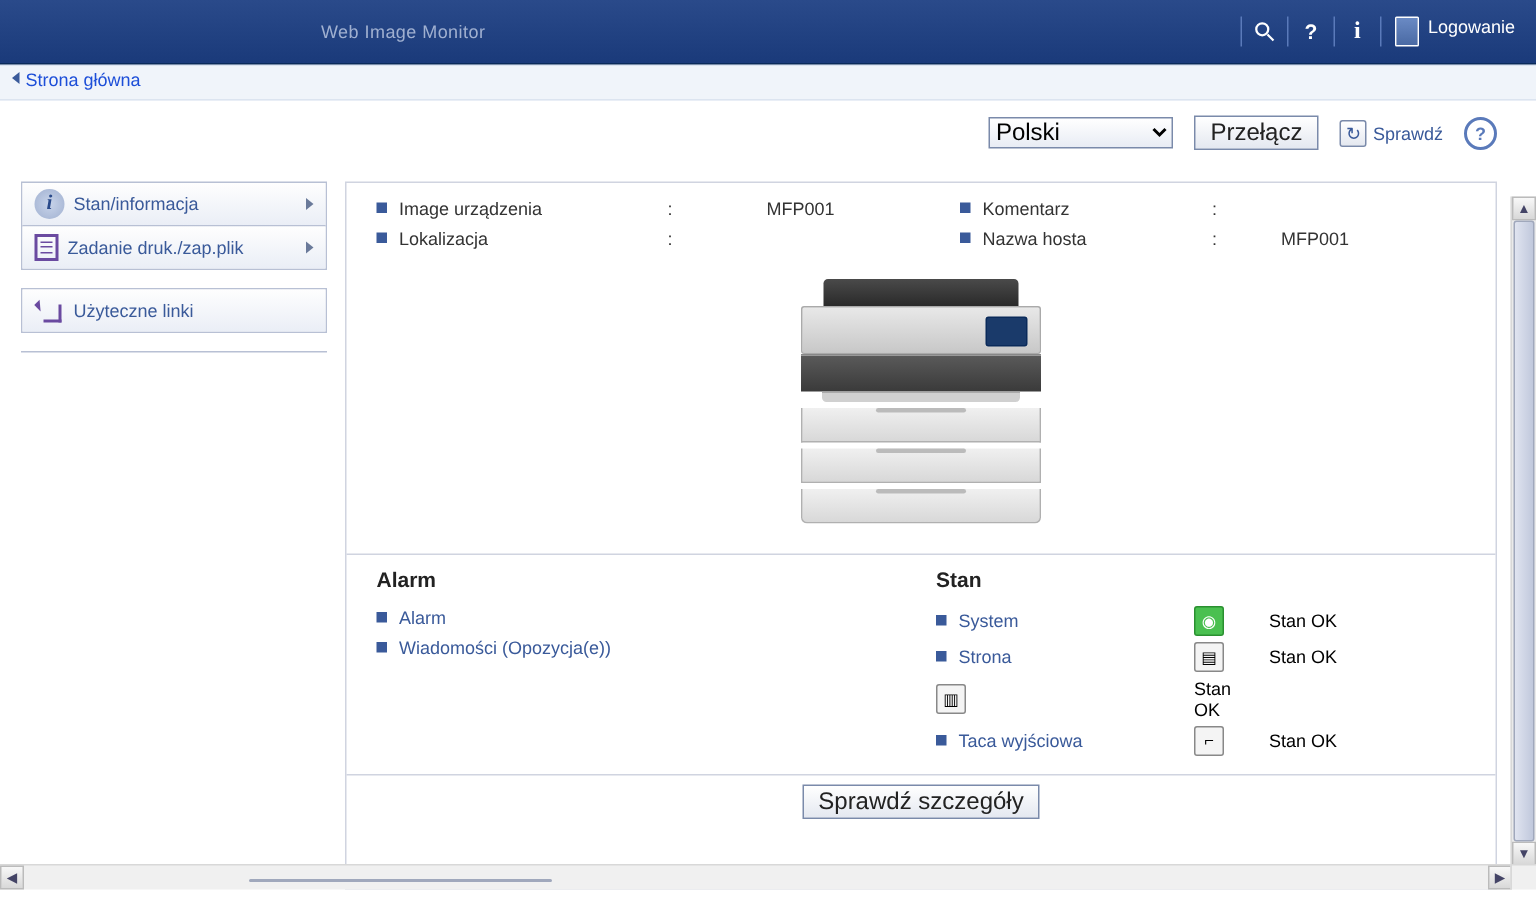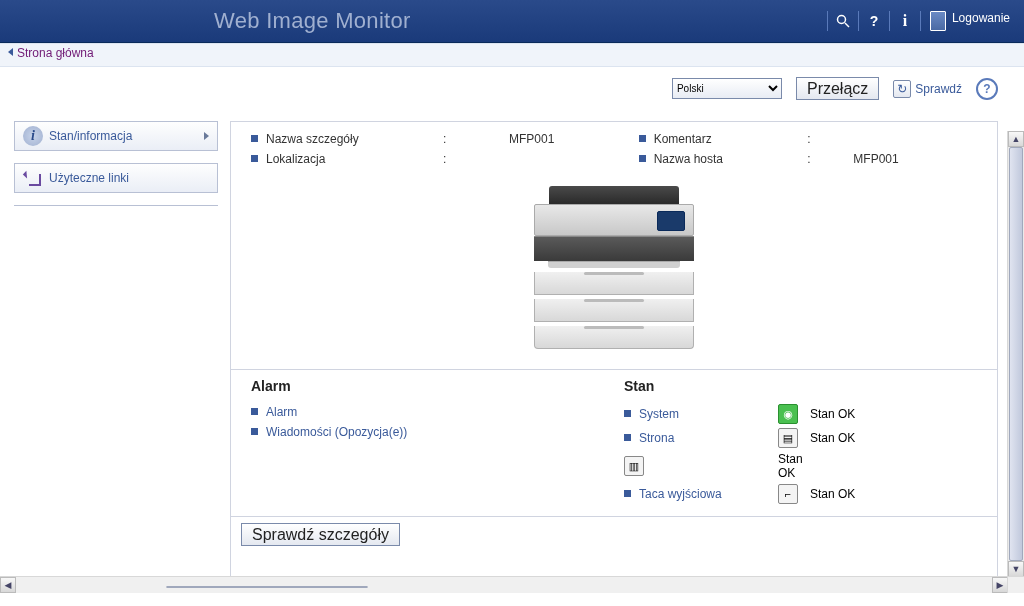--- a/index.html
+++ b/index.html
@@ -1,28 +1,28 @@
 <!DOCTYPE html>
 <html><head>
 <meta charset="utf-8">
 <style>
 html,body{margin:0;padding:0;width:1024px;height:606px;overflow:hidden;font-family:Arial,Helvetica,sans-serif;font-size:12px;background:#fff}
 .header{height:42px;background:linear-gradient(#2a4a8a,#1a3a7a);border-bottom:1px solid #0a2a5a;display:flex;align-items:center;position:relative}
-.header-title{position:absolute;left:214px;color:#a0b0d0;font-size:22px;letter-spacing:0.3px}
+.header-title{position:absolute;left:214px;color:#a0b0d0;font-size:12px;letter-spacing:0.3px}
 .header-icons{position:absolute;right:0;display:flex;align-items:center;height:100%}
 .header-sep{width:1px;height:20px;background:#5a7aba;margin:0 3px}
 .header-icon{color:#fff;font-size:14px;width:24px;height:42px;display:flex;align-items:center;justify-content:center;cursor:pointer;font-weight:bold}
 .header-icon.serif{font-family:"Times New Roman",serif;font-size:16px}
 .header-login{display:flex;color:#fff;padding:0 14px 0 6px;cursor:pointer;gap:6px}
 .login-ico{width:14px;height:18px;border:1px solid #fff;background:linear-gradient(#6a8ac4,#4a6aa4);border-radius:1px}
-.breadcrumb{height:18px;background:#f0f4fa;border-top:1px solid #dce4f0;border-bottom:1px solid #dce4f0;padding:2px 8px;color:#701a75;font-size:12px}
+.breadcrumb{height:18px;background:#f0f4fa;border-top:1px solid #dce4f0;border-bottom:1px solid #dce4f0;padding:2px 8px;color:#1d4ed8;font-size:12px}
 .tri{display:inline-block;width:0;height:0;border-top:4px solid transparent;border-bottom:4px solid transparent;border-right:5px solid #3a5a9a;margin-right:4px;vertical-align:1px}
 .content-wrap{position:relative;height:calc(606px - 42px - 22px - 16px)}
 .top-tools{position:absolute;right:26px;top:10px;display:flex;align-items:center;gap:14px}
-.lang-select{width:110px;height:21px;border:1px solid #7a8aaa;font-size:10px;background:linear-gradient(#fff,#e8ecf4)}
+.lang-select{width:123px;height:21px;border:1px solid #7a8aaa;font-size:16px;background:linear-gradient(#fff,#e8ecf4)}
 .btn{height:23px;border:1px solid #7a8aaa;background:linear-gradient(#fff,#e4e8f0);padding:0 10px;font-size:16px;cursor:pointer;color:#222}
 .refresh{display:flex;align-items:center;gap:4px;color:#3a5a9a;cursor:pointer}
 .refresh-ico{width:16px;height:16px;border:1px solid #7a8aaa;border-radius:2px;display:flex;align-items:center;justify-content:center;background:linear-gradient(#fff,#e4e8f0);font-size:12px;color:#3a5a9a}
 .help-circ{width:18px;height:18px;border:2px solid #5a7aba;border-radius:50%;color:#5a7aba;font-weight:bold;display:flex;align-items:center;justify-content:center;font-size:12px;cursor:pointer}
 .sidebar{position:absolute;left:14px;top:54px;width:204px}
 .menu-group{border:1px solid #b8c0d4;margin-bottom:12px}
 .menu-item{height:28px;display:flex;align-items:center;padding:0 8px;border-bottom:1px solid #b8c0d4;background:linear-gradient(#fefefe,#eaeef6);cursor:pointer;color:#3a5a9a;position:relative}
 .menu-item:last-child{border-bottom:none}
 .menu-item.tall{height:36px}
 .mi-icon{width:20px;height:20px;margin-right:6px;flex-shrink:0}
@@ -48,24 +48,24 @@
 .mfp-panel{position:absolute;right:8px;top:6px;width:26px;height:18px;background:#1a3a6a;border:1px solid #0a2a5a;border-radius:2px}
 .mfp-body{height:24px;background:linear-gradient(#5a5a5a,#3a3a3a);border-top:1px solid #888}
 .mfp-handle{height:6px;background:#d0d0d0;border-top:1px solid #aaa;margin:0 14px;border-radius:0 0 3px 3px}
 .mfp-tray{height:22px;background:linear-gradient(#f0f0f0,#d8d8d8);border:1px solid #b0b0b0;border-top:none}
 .mfp-tray.mid{border-radius:0}
 .mfp-tray.last{border-radius:0 0 4px 4px}
 .mfp-tray::before{content:'';display:block;width:60px;height:3px;background:#bbb;margin:4px auto;border-radius:2px}
 .lower{display:grid;grid-template-columns:1fr 1fr;border-top:1px solid #d0d4e0;padding:8px 20px 10px 20px;gap:20px}
 .sect-title{font-size:14px;font-weight:bold;color:#222;margin-bottom:8px}
 .bul-link{color:#3a5a9a;cursor:pointer;padding:3px 0}
-.status-row{display:grid;grid-template-columns:150px 28px auto;align-items:center;padding:2px 0;gap:4px}
+.status-row{display:grid;grid-template-columns:150px 28px auto;align-items:center;padding:2px 0;gap:22px}
 .status-ico{width:18px;height:18px;border:1px solid #888;border-radius:2px;display:flex;align-items:center;justify-content:center;font-size:11px;background:#f4f4f4}
 .status-ico.green{background:#4ac050;border-color:#2a9030;color:#fff}
-.bottom-bar{border-top:1px solid #d0d4e0;padding:6px 10px;display:flex;justify-content:flex-start}
+.bottom-bar{border-top:1px solid #d0d4e0;padding:6px 10px;display:flex;justify-content:center}
 .hscrollbar{position:absolute;left:0;bottom:0;right:16px;height:16px;background:#f0f0f0;border-top:1px solid #d8d8d8;display:flex;align-items:center}
 .vscrollbar{position:absolute;right:0;top:64px;bottom:16px;width:16px;background:#f0f0f0;border-left:1px solid #d8d8d8;display:flex;flex-direction:column}
 .sb-btn{width:16px;height:16px;background:linear-gradient(#f8f8f8,#d8d8d8);border:1px solid #bbb;box-sizing:border-box;display:flex;align-items:center;justify-content:center;font-size:9px;color:#446}
 .sb-track{flex:1;background:#eaeaea;position:relative}
 .sb-thumb-h{position:absolute;left:150px;top:1px;bottom:1px;width:200px;background:linear-gradient(#e0e4f0,#c0c8dc);border:1px solid #a0a8bc;border-radius:2px}
 .sb-thumb-v{position:absolute;top:0;left:1px;right:1px;height:100%;background:linear-gradient(90deg,#e0e4f0,#c0c8dc);border:1px solid #a0a8bc;border-radius:2px;box-sizing:border-box}
 .sb-corner{position:absolute;right:0;bottom:0;width:16px;height:16px;background:#f0f0f0;border-top:1px solid #d8d8d8;border-left:1px solid #d8d8d8}
 </style>
 </head>
 <body>
@@ -110,33 +110,42 @@
     <div class="help-circ">?</div>
   </div>
 
   <div class="sidebar">
     <div class="menu-group">
       <div class="menu-item">
         <div class="mi-icon icon-info">i</div>
         <span>Stan/informacja</span>
         <span class="mi-arrow"></span>
       </div>
+      <div class="menu-item">
+        <div class="mi-icon icon-doc">
+            <div></div>
+            <div></div>
+            <div></div>
+          </div>
+        <span>Zadanie druk./zap.plik</span>
+        <span class="mi-arrow"></span>
+      </div>
     </div>
     <div class="menu-group">
       <div class="menu-item">
         <div class="mi-icon icon-arrow-out"></div>
         <span>Użyteczne linki</span>
       </div>
     </div>
     <hr class="side-rule">
   </div>
 
   <div class="main">
     <div class="info-grid">
-      <div class="label-cell"><span class="sq"></span><span>Nazwa szczegóły</span></div>
+      <div class="label-cell"><span class="sq"></span><span>Image urządzenia</span></div>
       <div class="colon-cell">:</div>
       <div class="val-cell">MFP001</div>
       <div class="label-cell"><span class="sq"></span><span>Komentarz</span></div>
       <div class="colon-cell">:</div>
       <div class="val-cell"></div>
 
       <div class="label-cell"><span class="sq"></span><span>Lokalizacja</span></div>
       <div class="colon-cell">:</div>
       <div class="val-cell"></div>
       <div class="label-cell"><span class="sq"></span><span>Nazwa hosta</span></div>

